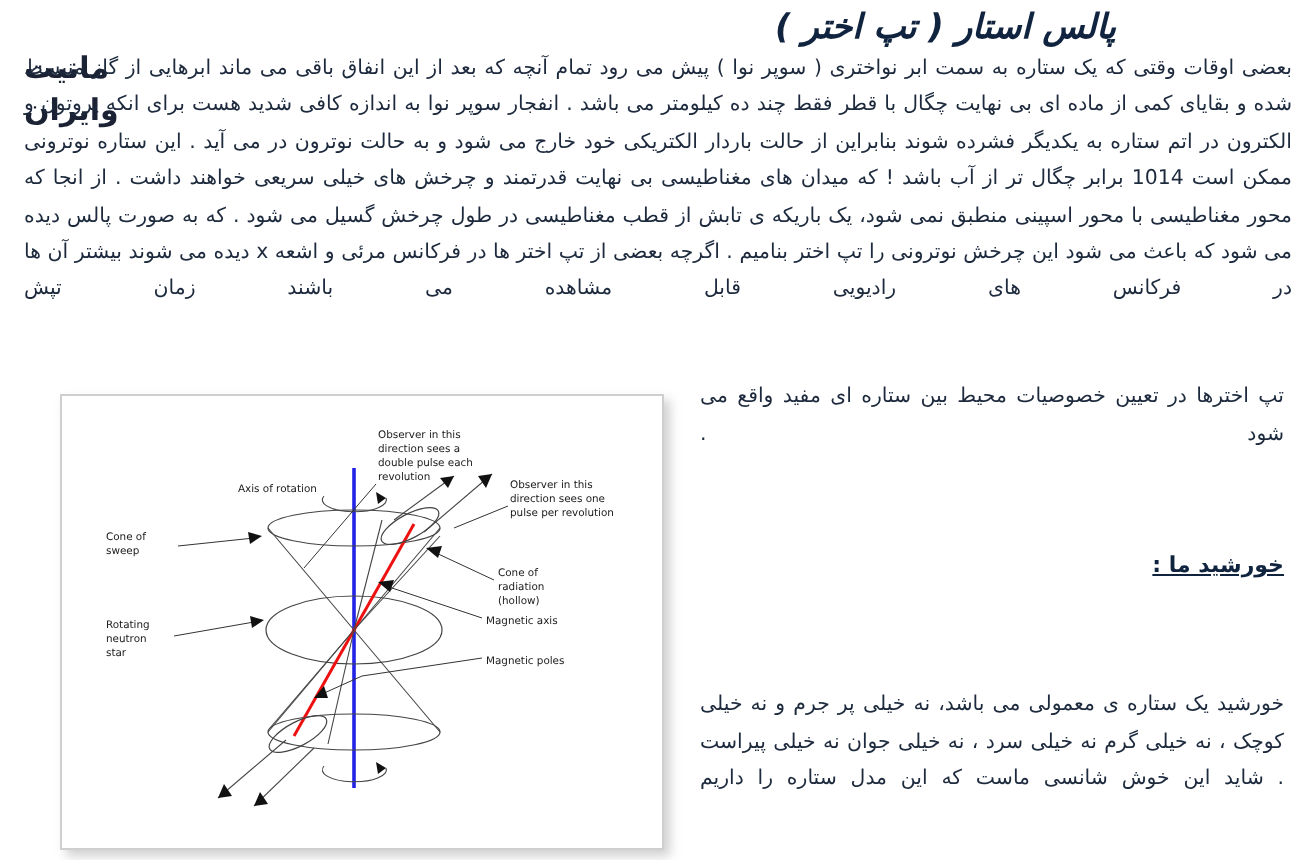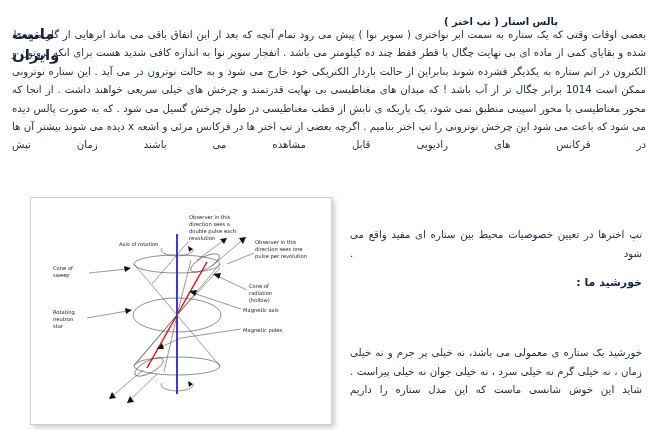--- a/index.html
+++ b/index.html
@@ -40,27 +40,28 @@
     font-weight: bold;
     letter-spacing: 1px;
     opacity: 0.95;
   }
   .watermark div { white-space: nowrap; }
 
   
   .doc-title {
     position: absolute;
     right: 92px;
-    top: 16px;
-    direction: rtl;
-    font-size: 10px;
+    top: 4px;
+    direction: rtl;
+    font-size: 17px;
     font-weight: bold;
     color: #11243f;
     letter-spacing: 0.2px;
     z-index: 3;
+    font-style: italic;
   }
 
   
   .body-text {
     position: absolute;
     direction: rtl;
     text-align: justify;
     color: #1d2a3d;
     font-size: 10.2px;
     line-height: 18.4px;
@@ -85,33 +86,33 @@
     text-align: justify;
     color: #1d2a3d;
     font-size: 10.2px;
     line-height: 18.6px;
     z-index: 2;
   }
   #para-tail {
     top: 190px;
     text-align: justify;
     text-align-last: justify;
-    margin-top: 36px;
   }
   .section-heading {
     position: absolute;
     right: 8px;
     width: 292px;
     direction: rtl;
     text-align: right;
     font-size: 11px;
     font-weight: bold;
     color: #11243f;
     top: 276px;
     z-index: 3;
+    text-decoration: underline;
   }
   #para-sun1 { top: 300px; text-align: justify; text-align-last: justify; }
   #para-sun2 { top: 344px; text-align: justify; text-align-last: justify; }
 
   
   .figure-wrap {
     position: absolute;
     left: 30px;
     top: 197px;
     width: 300px;
@@ -146,21 +147,21 @@
   </div>
 
   <div class="doc-title">پالس استار ( تپ اختر )</div>
 
   <div class="body-text" id="para-main">بعضی اوقات وقتی که یک ستاره به سمت ابر نواختری ( سوپر نوا ) پیش می رود تمام آنچه که بعد از این انفاق باقی می ماند ابرهایی از گاز منبسط شده و بقایای کمی از ماده ای بی نهایت چگال با قطر فقط چند ده کیلومتر می باشد . انفجار سوپر نوا به اندازه کافی شدید هست برای انکه پروتون و الکترون در اتم ستاره به یکدیگر فشرده شوند بنابراین از حالت باردار الکتریکی خود خارج می شود و به حالت نوترون در می آید . این ستاره نوترونی ممکن است 1014 برابر چگال تر از آب باشد ! که میدان های مغناطیسی بی نهایت قدرتمند و چرخش های خیلی سریعی خواهند داشت . از انجا که محور مغناطیسی با محور اسپینی منطبق نمی شود، یک باریکه ی تابش از قطب مغناطیسی در طول چرخش گسیل می شود . که به صورت پالس دیده می شود که باعث می شود این چرخش نوترونی را تپ اختر بنامیم . اگرچه بعضی از تپ اختر ها در فرکانس مرئی و اشعه x دیده می شوند بیشتر آن ها در فرکانس های رادیویی قابل مشاهده می باشند زمان  تپش</div>
 
   <div class="right-col" id="para-tail">تپ اخترها در تعیین خصوصیات محیط بین ستاره ای مفید واقع می شود .</div>
 
   <div class="section-heading">خورشید ما :</div>
 
-  <div class="right-col" id="para-sun2">خورشید یک ستاره ی معمولی می باشد، نه خیلی پر جرم و نه خیلی زمان ، نه خیلی گرم نه خیلی سرد ، نه خیلی جوان نه خیلی پیراست . شاید این خوش شانسی ماست  که این مدل ستاره را داریم</div>
+  <div class="right-col" id="para-sun2">خورشید یک ستاره ی معمولی می باشد، نه خیلی پر جرم و نه خیلی کوچک ، نه خیلی گرم نه خیلی سرد ، نه خیلی جوان نه خیلی پیراست . شاید این خوش شانسی ماست  که این مدل ستاره را داریم</div>
 
   <div class="figure-wrap">
     <svg width="300" height="226" viewBox="0 0 300 226" xmlns="http://www.w3.org/2000/svg">
       <rect x="0" y="0" width="300" height="226" fill="#ffffff"></rect>
 
       <line class="axis-blue" x1="146" y1="36" x2="146" y2="196"></line>
 
       <ellipse class="ellipse-o" cx="146" cy="66" rx="43" ry="9"></ellipse>
       <line class="cone-line" x1="103" y1="66" x2="146" y2="117"></line>
       <line class="cone-line" x1="189" y1="66" x2="146" y2="117"></line>

